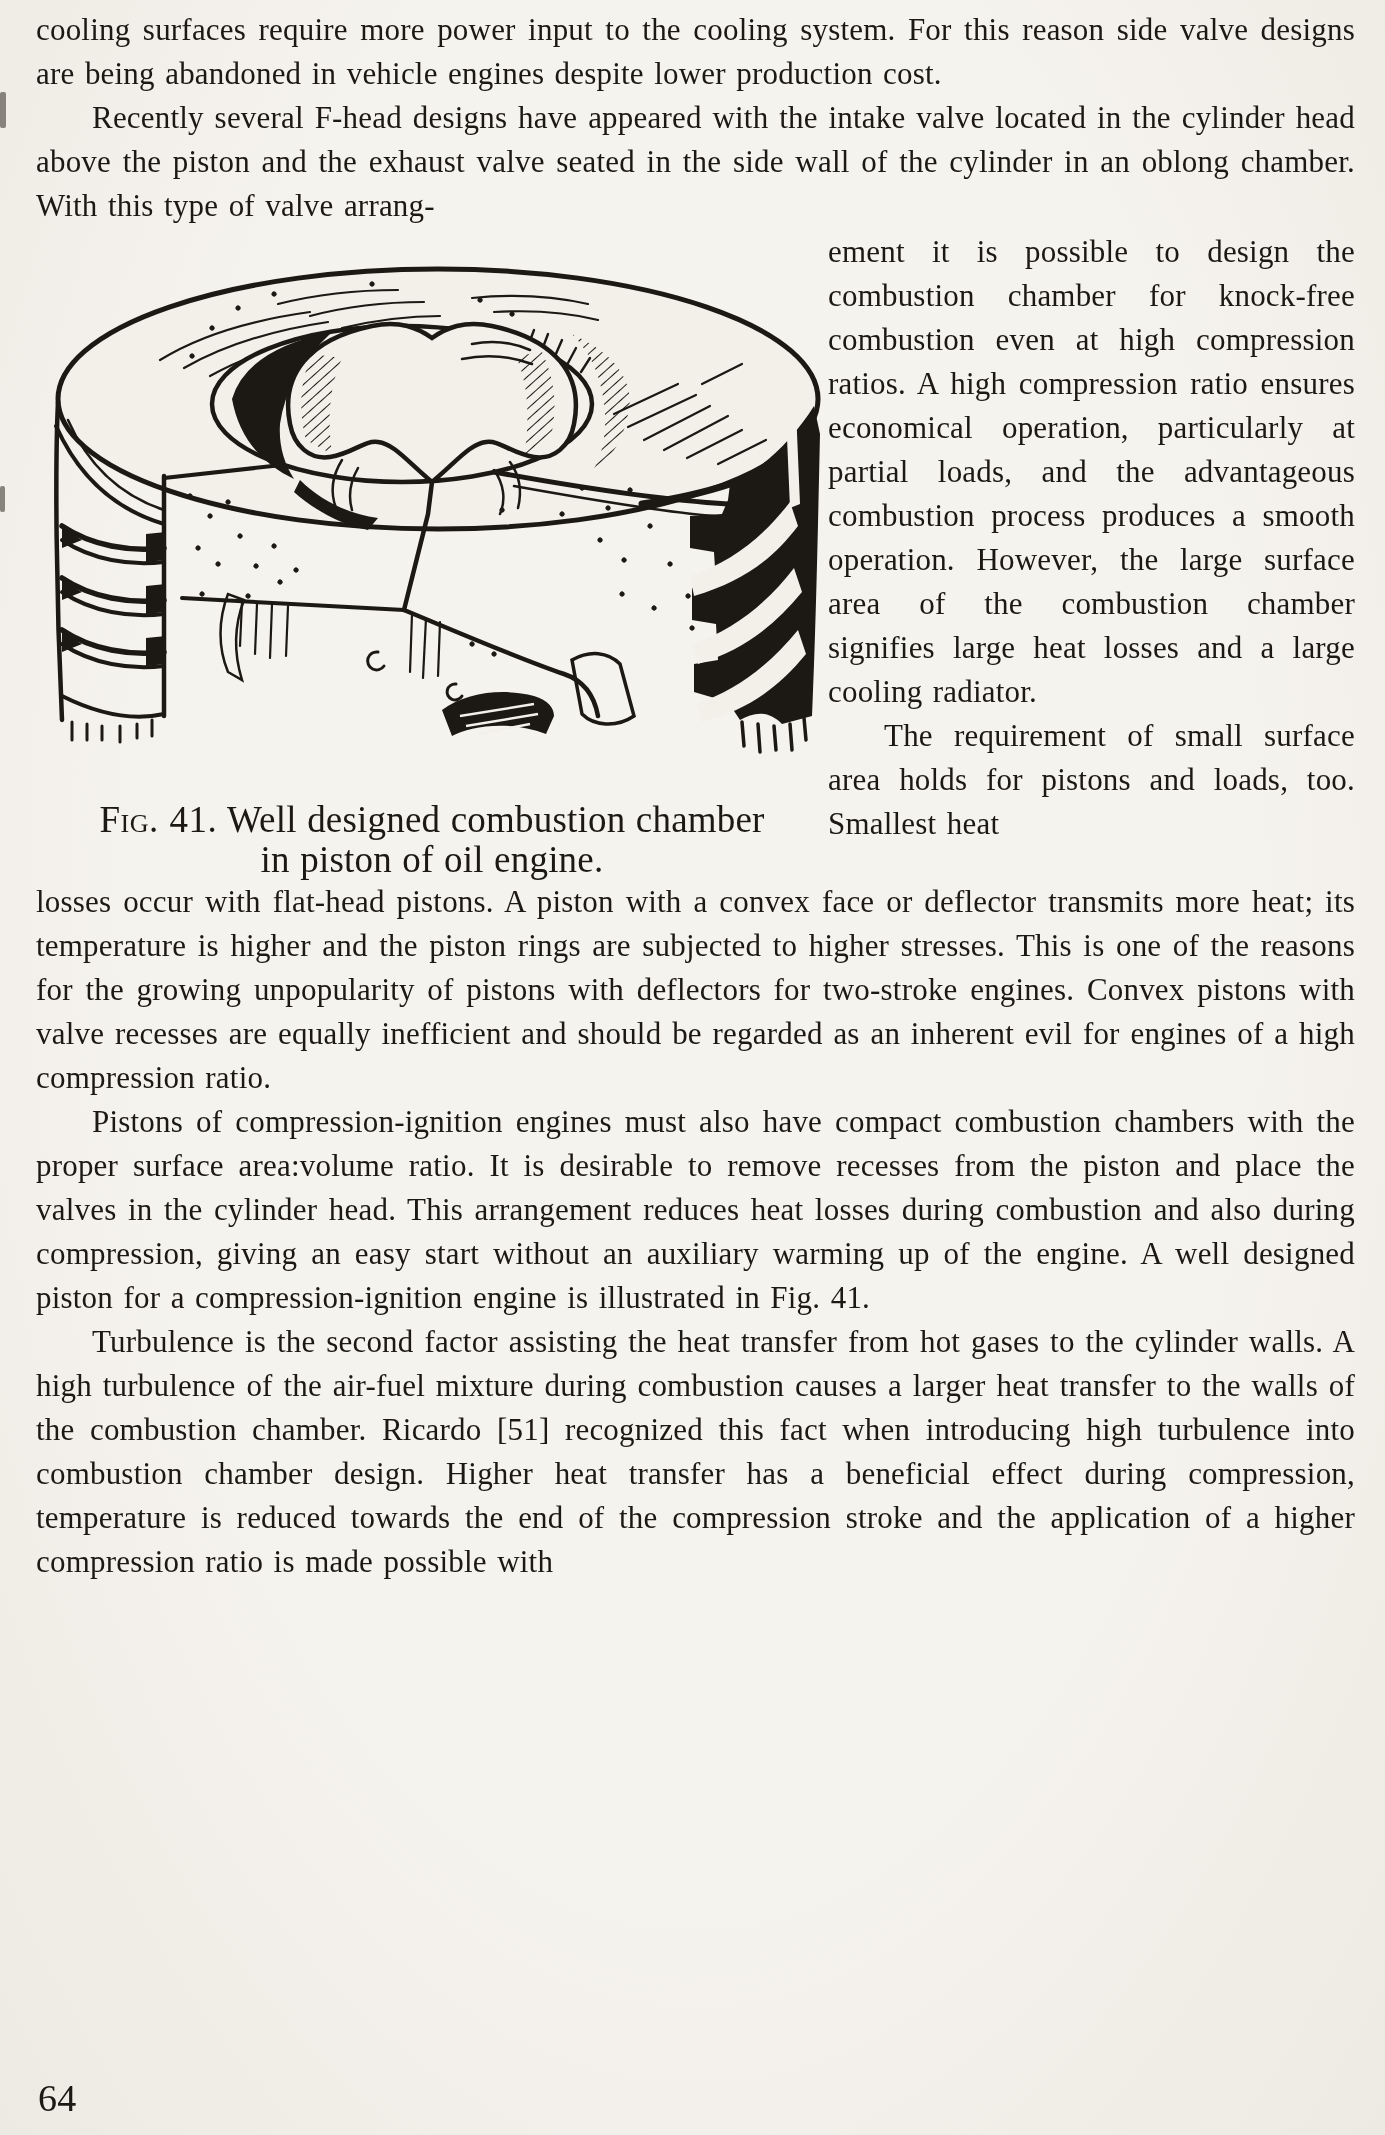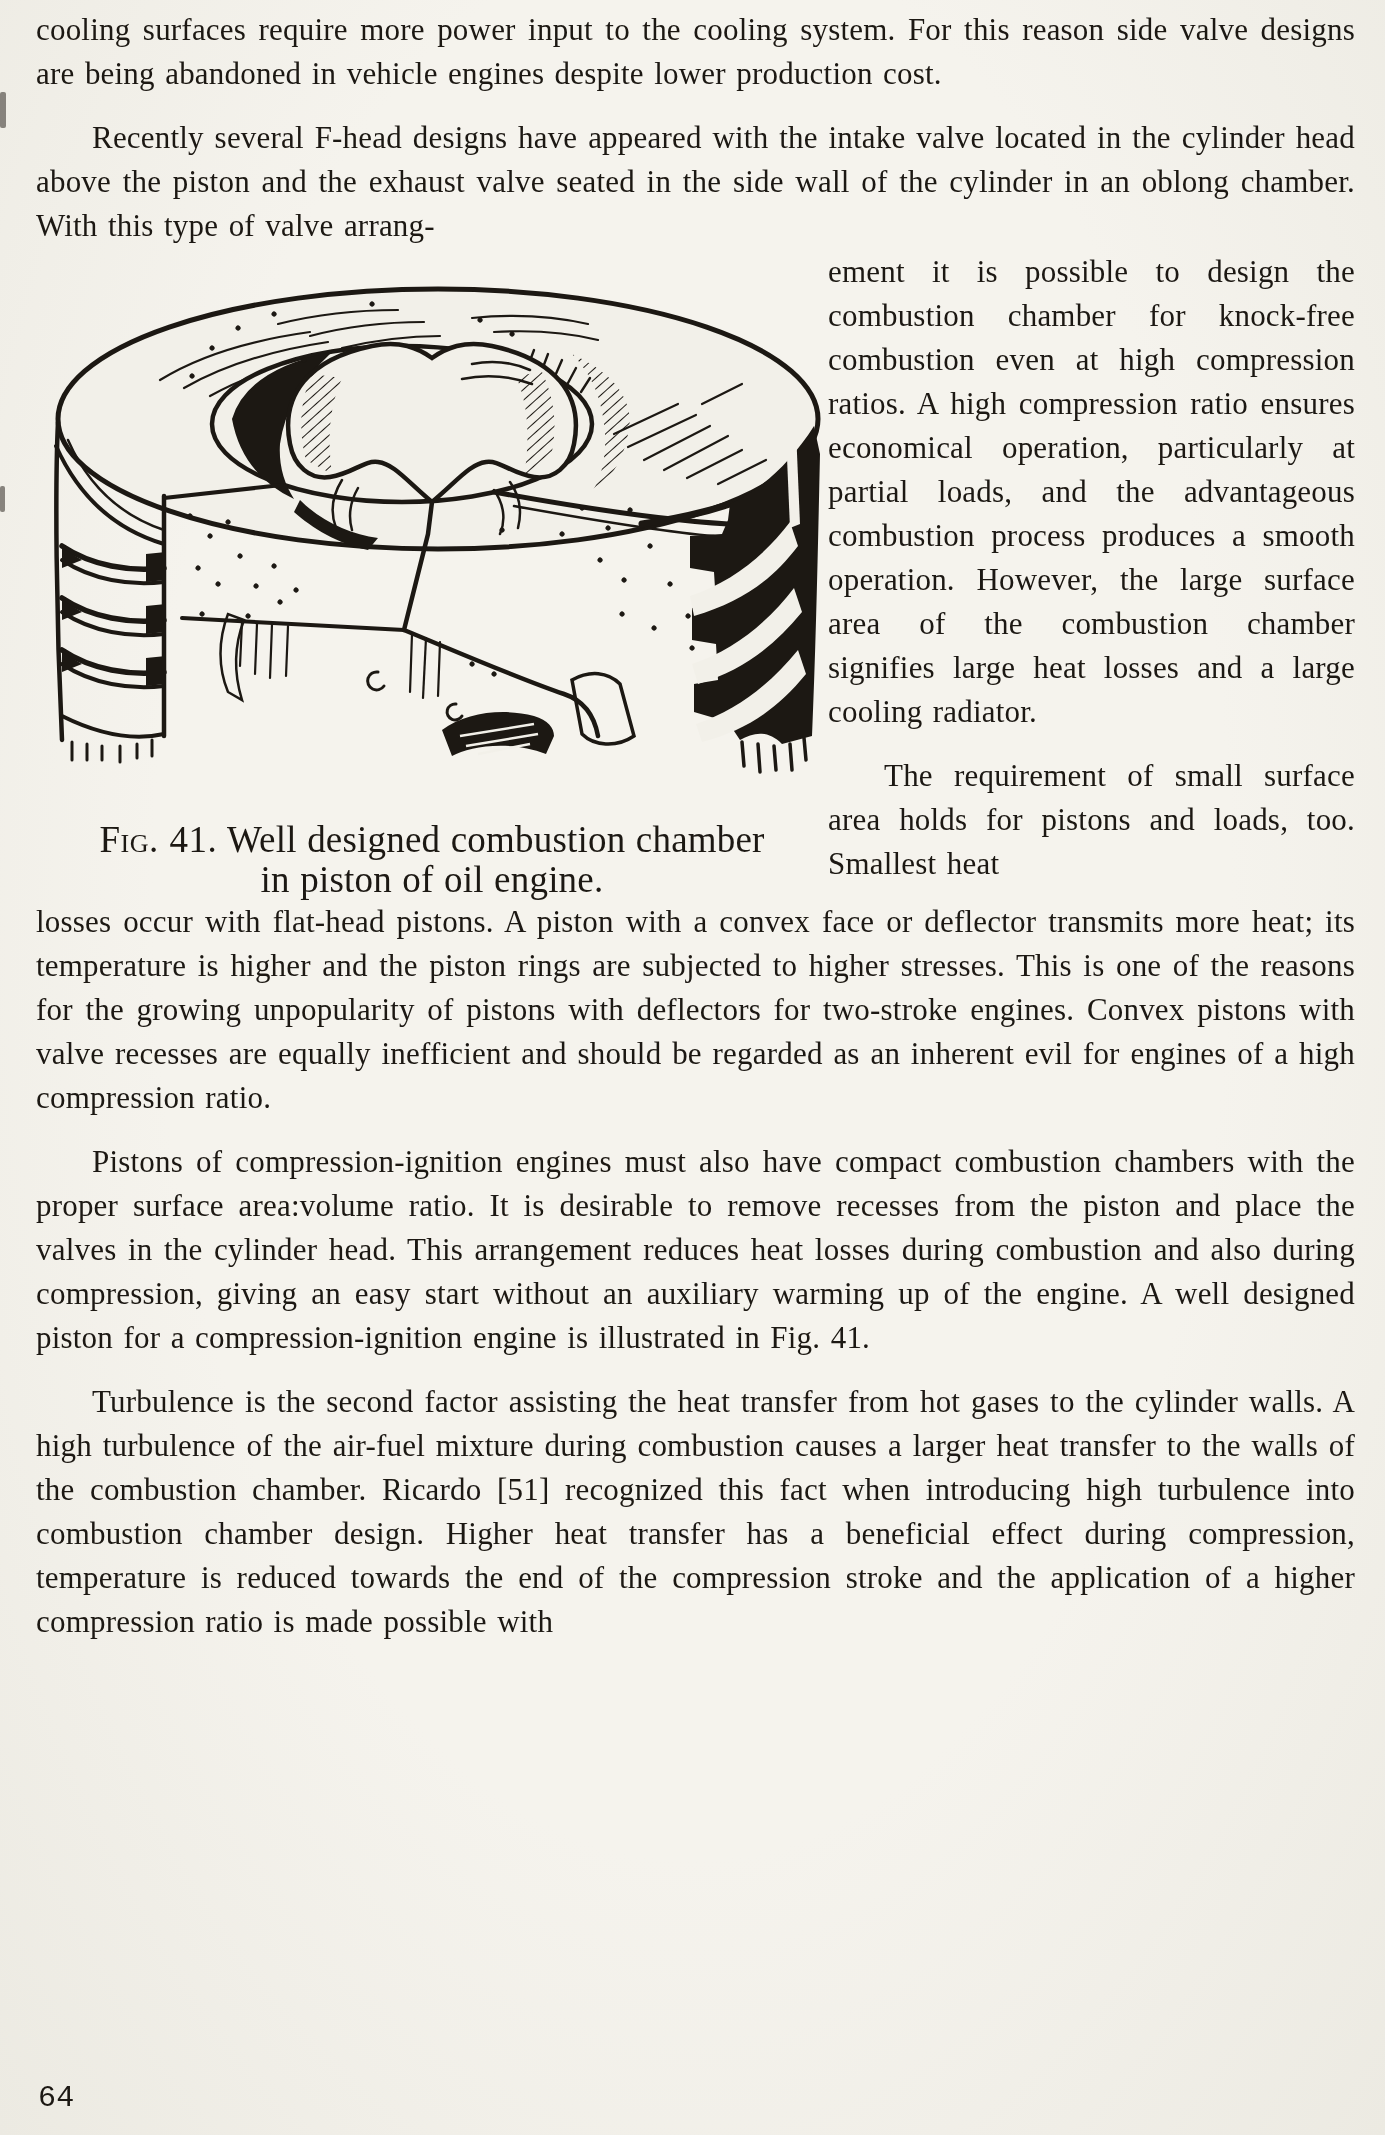--- a/index.html
+++ b/index.html
@@ -6,31 +6,31 @@
   html,body{margin:0;padding:0;background:#e8e6df;}
   .page{
     position:relative; width:1385px; height:2135px; overflow:hidden;
     background: radial-gradient(ellipse at 50% 42%, #f5f3ed 55%, #eceae2 100%);
     color:var(--ink);
     font-family:"Liberation Serif","DejaVu Serif",serif;
     font-size:31px; line-height:44px; letter-spacing:.2px; word-spacing:2.5px;
   }
   .content{position:absolute; left:36px; right:30px; top:8px;}
   p{margin:0; text-align:justify;}
-  .indent{text-indent:56px;margin-top:20px;}
+  .indent{text-indent:56px;}
   .figure-row{display:flex; align-items:flex-start; margin-top:2px;}
   .figure-block{flex:0 0 auto; width:792px; margin:0;}
   .figure-block svg{display:block; margin:34px auto 0;}
   figcaption{
     margin-top:16px; text-align:center; text-indent:0;
     font-size:37px; line-height:40px; word-spacing:1px; padding:0 56px;
   }
   .caption-label{font-variant:small-caps; letter-spacing:.5px;}
   .side-col{flex:1 1 auto; min-width:0;}
-  .page-number{position:absolute; left:38px; top:2076px; font-size:30px;font-family:Liberation Mono, monospace;}
+  .page-number{position:absolute; left:38px; top:2076px; font-size:38px;}
   .scan-artifact{position:absolute; background:rgba(30,24,18,.5); border-radius:2px;}
   .a1{left:0; top:92px; width:6px; height:36px;}
   .a2{left:0; top:486px; width:5px; height:26px;}
   
   .ln{stroke:var(--ink); fill:none; stroke-linecap:round;}
   .fillink{fill:var(--ink); stroke:none;}
   .fillpaper{fill:var(--paper);}
   .pat{stroke:var(--ink); stroke-width:2;}
 </style>
 </head>

